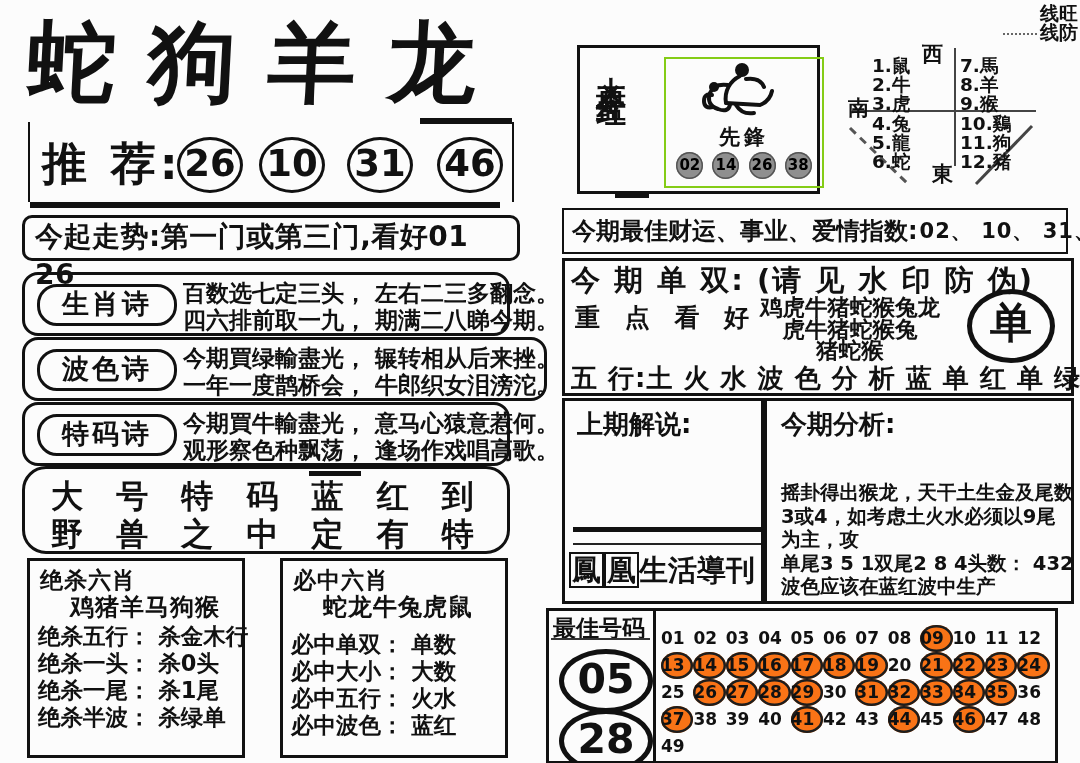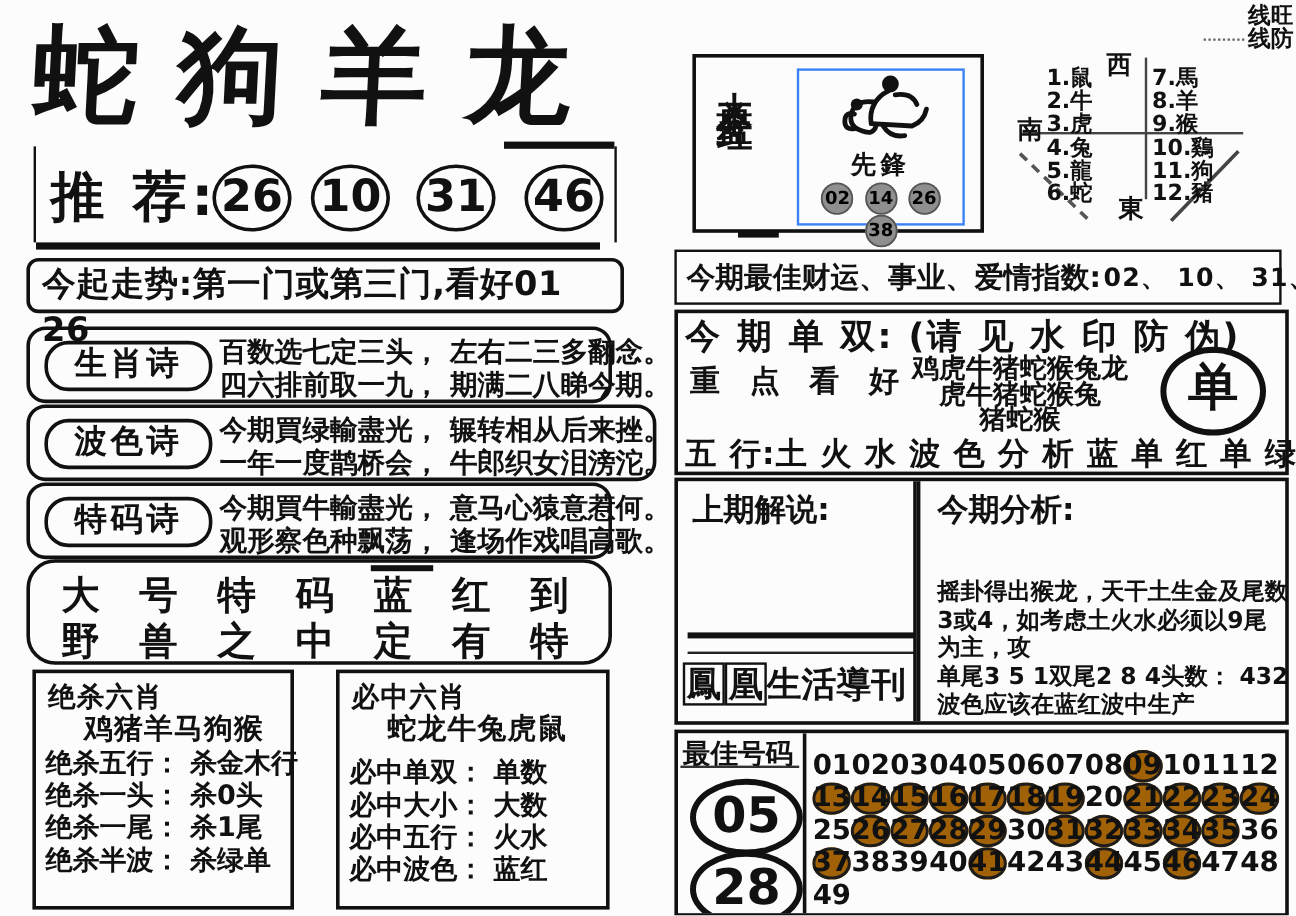--- a/index.html
+++ b/index.html
@@ -39,21 +39,21 @@
   .panel-title{left:10px;top:4px;font-size:23px;font-weight:800;letter-spacing:1px;}
   .panel-animals{left:40px;top:30px;font-size:24px;font-weight:800;letter-spacing:1px;}
   .panel-rows{left:8px;top:62px;font-size:22.5px;font-weight:800;line-height:27px;white-space:nowrap;}
   .must-rows{top:70px;}
   .panel-footer{right:6px;bottom:4px;font-size:21px;font-weight:800;}
 
   
   .big-box{left:577px;top:45px;width:237px;height:143px;border:3px solid #111;}
   .big-vert{left:10px;top:4px;height:138px;writing-mode:vertical-rl;text-orientation:upright;
     font-size:30px;font-weight:800;letter-spacing:7px;}
-  .mascot-box{left:84px;top:9px;width:136px;height:127px;border:2px solid #3b82f6;}
+  .mascot-box{left:84px;top:9px;width:136px;height:127px;border:2px solid #84cc16;padding-left:20px;}
   .mascot-art{left:24px;top:2px;}
   .mascot-label{left:0;top:64px;width:100%;text-align:center;font-size:21px;font-weight:800;letter-spacing:4px;}
   .mascot-nums{left:0;top:93px;width:100%;text-align:center;}
   .mascot-num{display:inline-block;width:27px;height:27px;margin:0 2px;border-radius:50%;
     background:#8f8f8f;box-shadow:inset 0 0 0 1.5px #555;
     font-size:15px;font-weight:700;line-height:27px;text-align:center;color:#000;}
   .big-underline{left:615px;top:193px;width:34px;height:5px;background:#111;}
 
   .legend{left:978px;top:4px;width:100px;font-size:19px;font-weight:800;line-height:19px;}
   .legend-row{text-align:right;}
@@ -88,30 +88,30 @@
   .an-box{left:562px;top:398px;width:506px;height:200px;border:3px solid #111;}
   .an-prev{left:12px;top:6px;font-size:26px;font-weight:800;}
   .an-thick{left:8px;top:126px;width:190px;height:5px;background:#111;}
   .an-thin{left:8px;top:142px;width:190px;height:2px;background:#222;}
   .an-brand{left:4px;top:150px;width:196px;font-size:29px;font-weight:800;white-space:nowrap;}
   .seal{display:inline-block;border:2px solid #111;padding:0 1px;line-height:32px;}
   .an-divider{left:196px;top:0;width:6px;height:100%;border-left:3px solid #111;border-right:3px solid #111;box-sizing:border-box;}
   .an-now{left:216px;top:6px;font-size:26px;font-weight:800;}
   .an-text{left:216px;top:80px;font-size:19.5px;font-weight:700;line-height:23.5px;white-space:nowrap;}
 
-  .best-box{left:562px;top:608px;width:506px;height:150px;border:3px solid #111;overflow:hidden;}
+  .best-box{left:546px;top:608px;width:506px;height:150px;border:3px solid #111;overflow:hidden;}
   .best-divider{left:104px;top:0;width:3px;height:100%;background:#111;}
   .best-label{left:4px;top:2px;font-size:23px;font-weight:800;white-space:nowrap;}
   .best-underline{left:2px;top:27px;width:99px;height:2px;background:#333;}
   .best-pick{left:10px;width:84px;height:54px;border:5px solid #111;border-radius:50%;
     font-size:41px;font-weight:700;text-align:center;line-height:50px;}
   .grid{left:112px;top:14px;width:392px;display:flex;flex-wrap:wrap;}
-  .cell{width:32.4px;height:27px;line-height:27px;text-align:center;
-    font-size:23px;font-weight:800;border-radius:50%;}
-  .cell.circled{background:#a16207;box-shadow:inset 0 0 0 2.5px #1d1d1d;}
+  .cell{width:32.4px;height:27px;line-height:27px;text-align:left;
+    font-size:17px;font-weight:800;border-radius:50%;}
+  .cell.circled{background:#f97316;box-shadow:inset 0 0 0 2.5px #1d1d1d;}
 </style>
 </head>
 <body>
 
 <div class="canvas">
 
   <div class="abs main-title">蛇狗羊龙</div>
 
   <div class="abs rec-topline"></div>
   <div class="abs rec-box">

